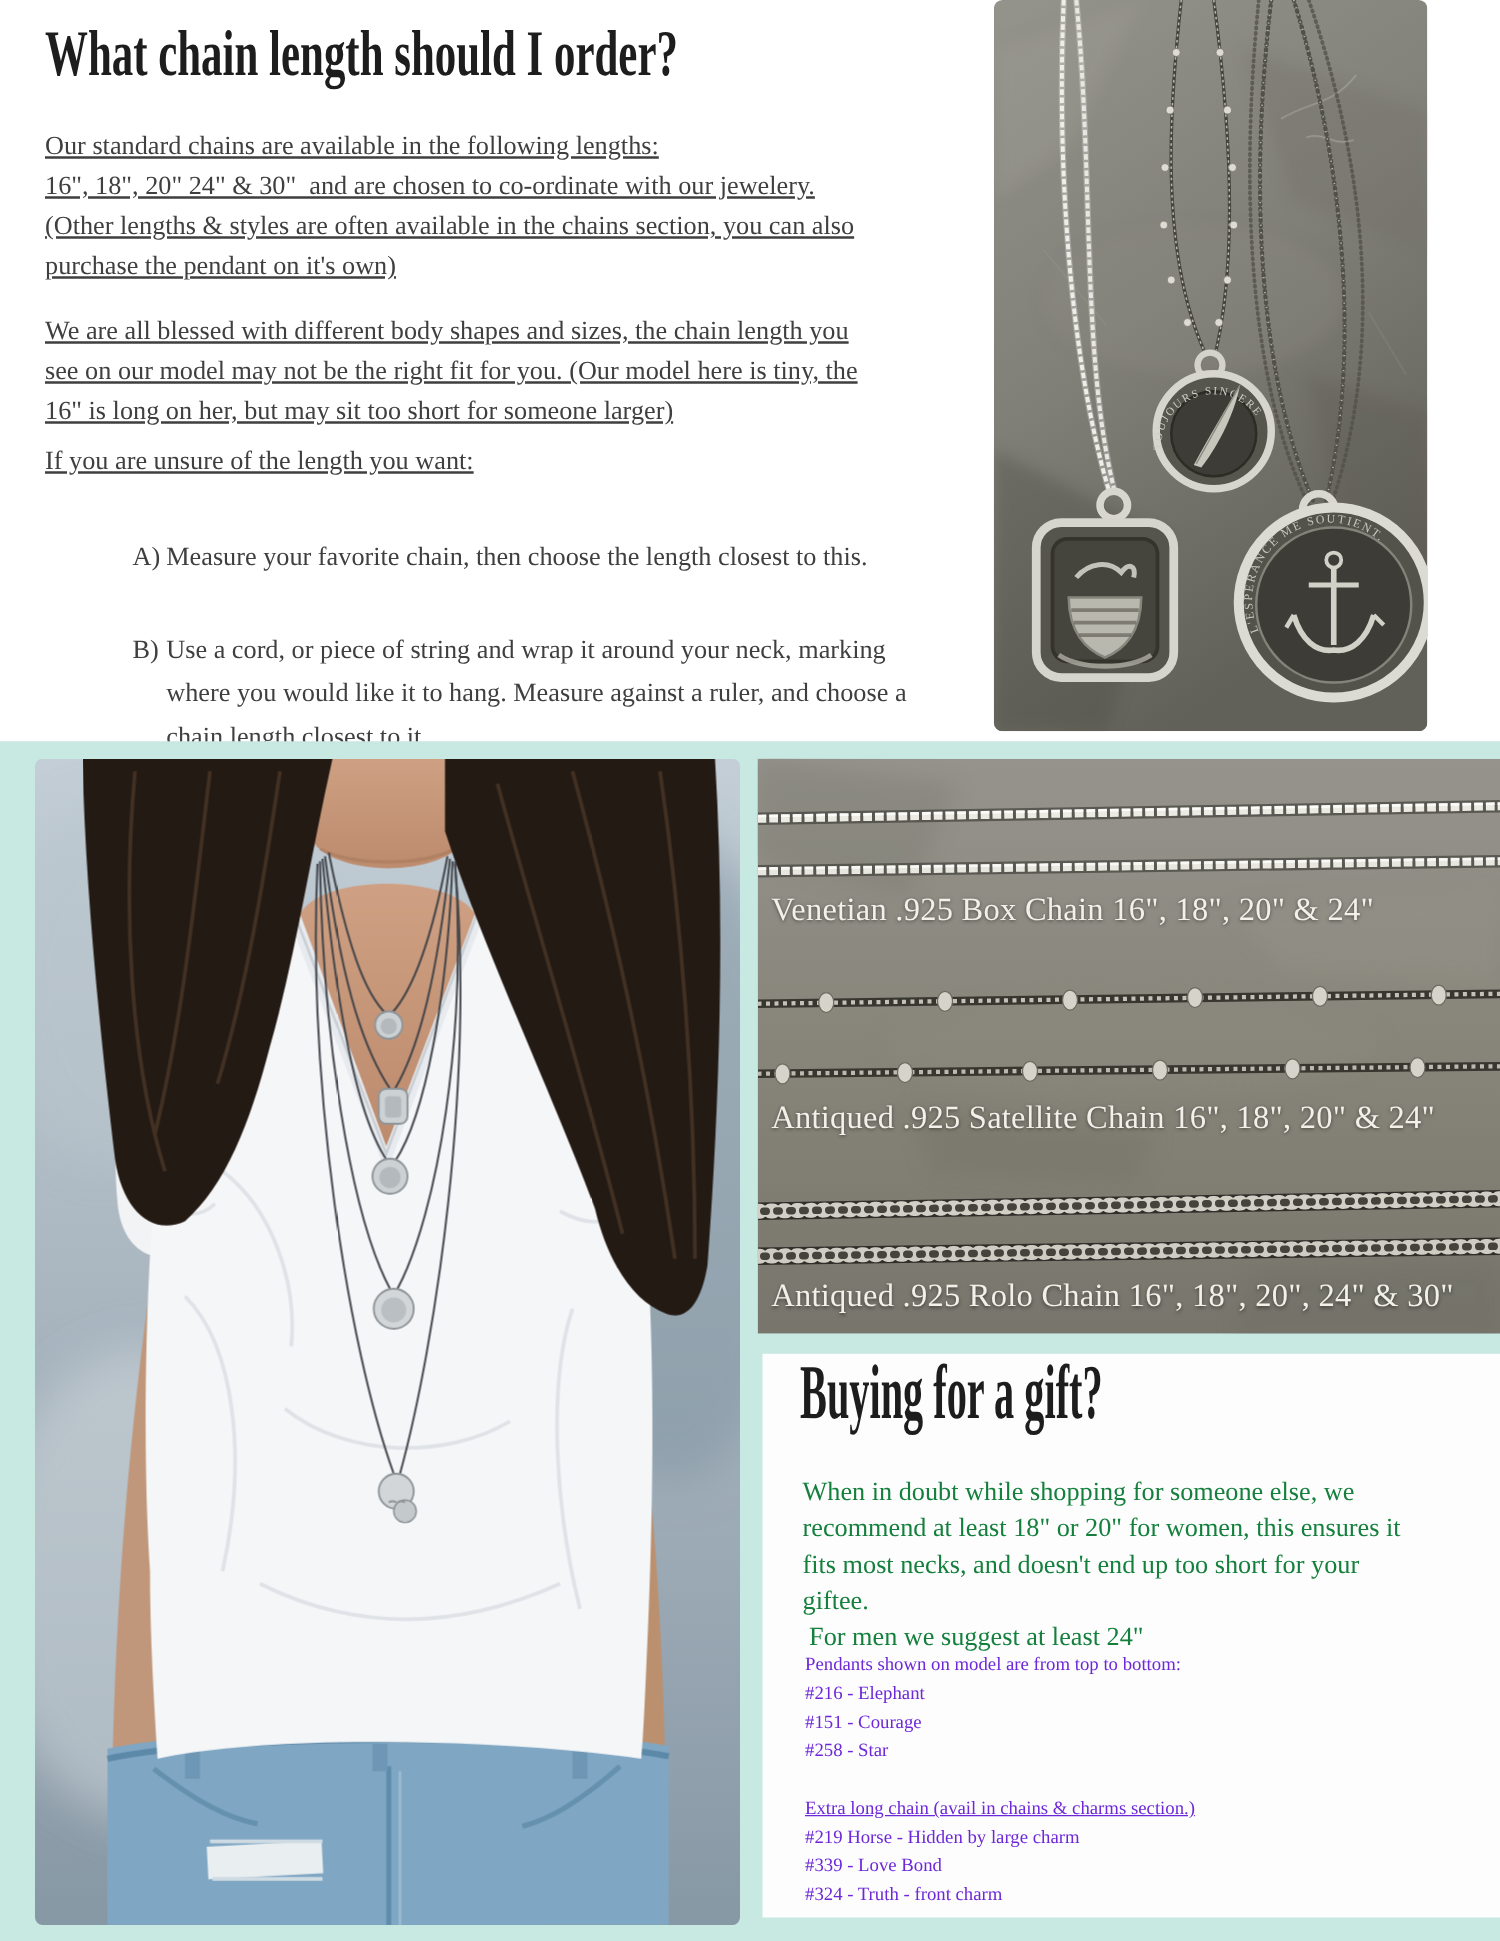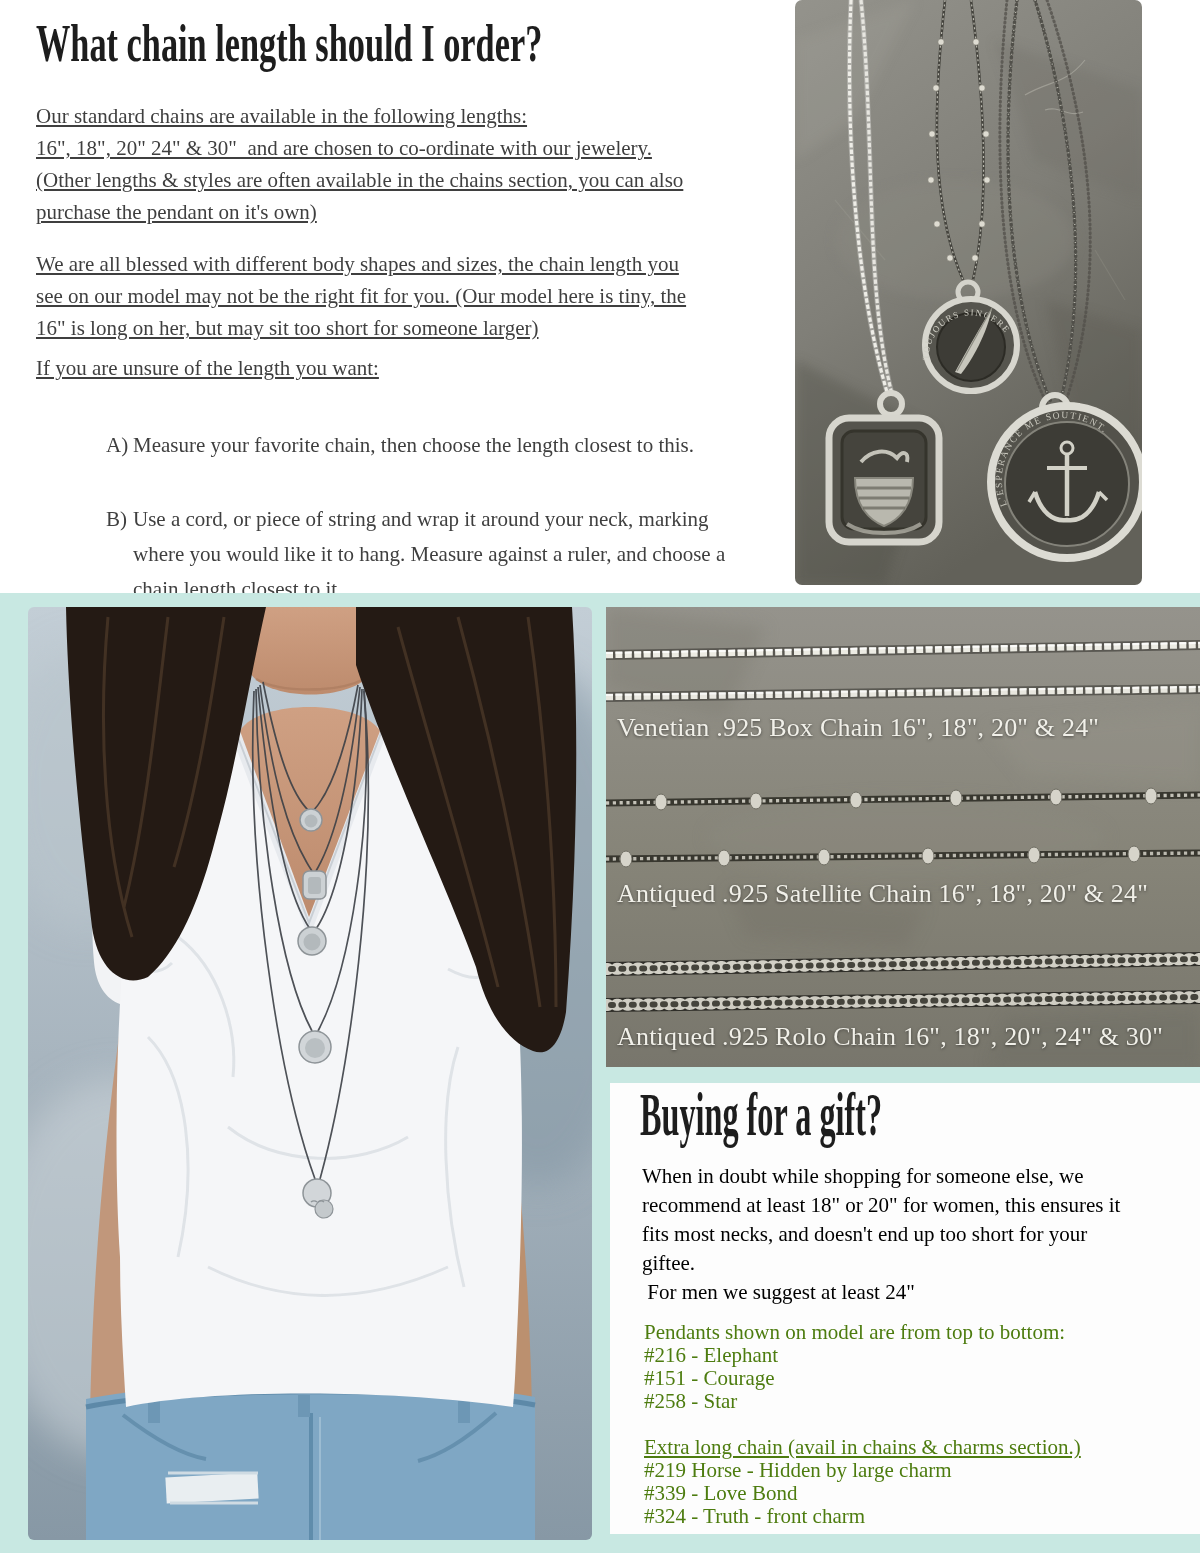--- a/index.html
+++ b/index.html
@@ -32,24 +32,24 @@
   .chain-caption{position:absolute;left:11px;font-size:26px;color:#f1f0e9;
                  text-shadow:0 1px 3px rgba(20,20,20,.55);letter-spacing:.2px;white-space:nowrap;}
   .cap-box{top:106px;}
   .cap-satellite{top:272px;}
   .cap-rolo{top:415px;}
 
   
   .gift-panel{position:absolute;left:610px;top:1083px;width:590px;height:451px;background:#fdfdfd;padding-left:30px;}
   .gift-panel h2{position:absolute;left:30px;top:-4px;margin:0;font-size:62px;font-weight:bold;
                  color:#1d1d1d;white-space:nowrap;transform:scaleX(0.52);transform-origin:left top;}
-  .gift-body{position:absolute;left:32px;top:79px;width:540px;font-size:21px;line-height:29px;
-             color:#000000;}
-  .gift-list{position:absolute;left:34px;top:238px;width:540px;font-size:21px;line-height:23px;
-             color:#4d7c0f;}
+  .gift-body{position:absolute;left:32px;top:96px;width:540px;font-size:21px;line-height:29px;
+             color:#15803d;}
+  .gift-list{position:absolute;left:34px;top:238px;width:540px;font-size:15px;line-height:23px;
+             color:#6d28d9;}
   .gift-list .grp2{margin-top:23px;text-decoration:underline;}
 </style>
 </head>
 <body>
 
 <div class="page">
 
   <section class="intro">
     <h1>What chain length should I order?</h1>
     <div class="p1 body-txt pre">Our standard chains are available in the following lengths:

